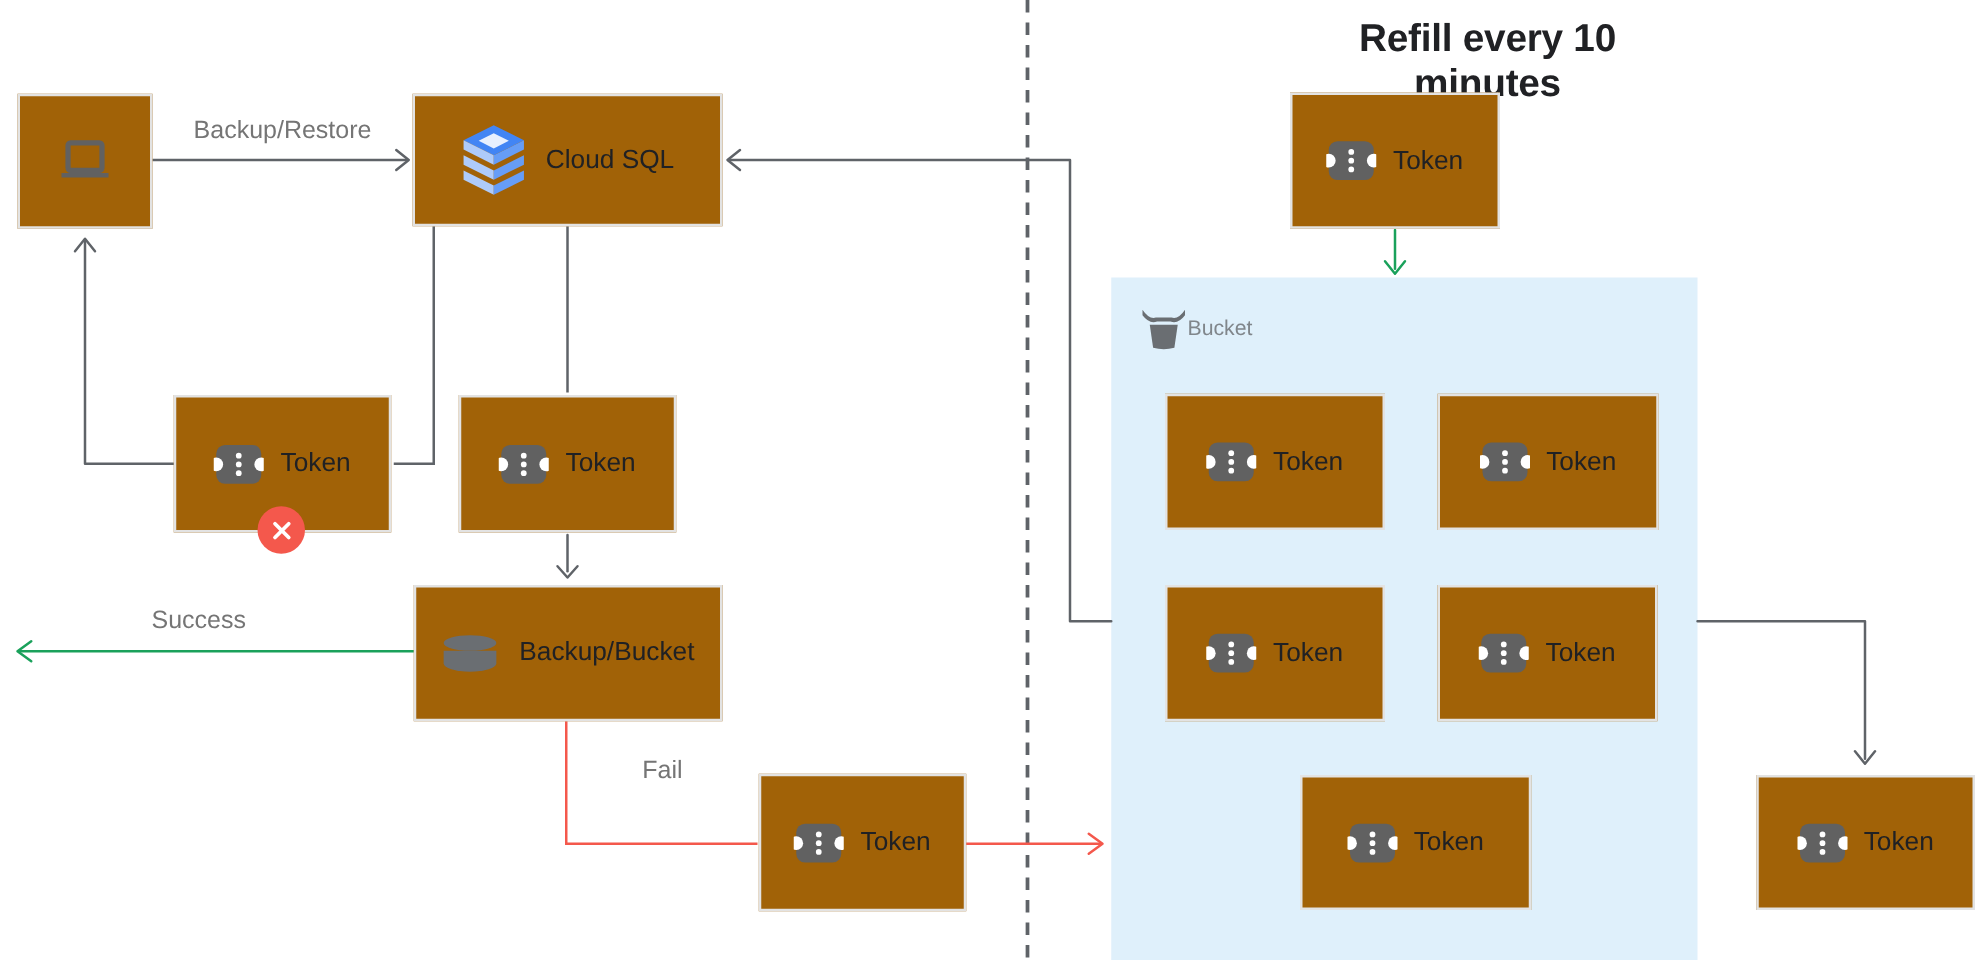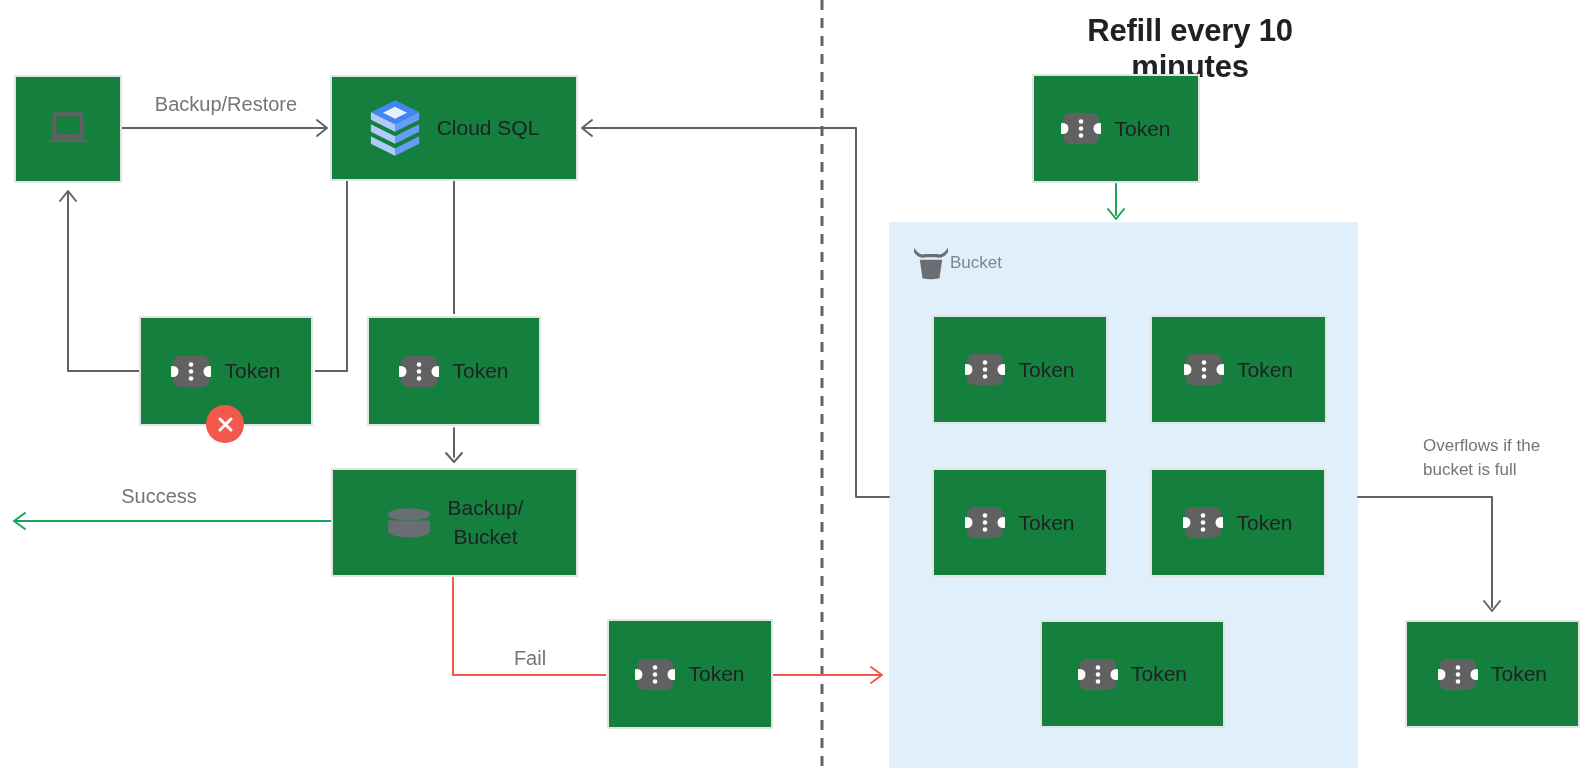--- a/index.html
+++ b/index.html
@@ -16,24 +16,24 @@
   svg.connections{position:absolute;left:0;top:0;z-index:1;pointer-events:none;}
   .stroke-gray{stroke:var(--line-gray);}
   .stroke-green{stroke:var(--accent-green);}
   .stroke-red{stroke:var(--accent-red);}
 
   .bucket{position:absolute;left:889px;top:222px;width:469px;height:546px;
     background:var(--bucket-fill);z-index:0;}
   .bucket-tag{position:absolute;left:24px;top:24px;display:flex;align-items:center;gap:1px;}
   .bucket-tag span{font-size:17px;color:var(--bucket-label-gray);}
 
-  .node{position:absolute;background:#15803d;border:2px solid var(--border-gray);
+  .node{position:absolute;background:#a16207;border:2px solid var(--border-gray);
     display:flex;align-items:center;justify-content:center;gap:13px;z-index:2;}
   .node span{font-size:21px;color:var(--text-dark);white-space:nowrap;}
-  .node .two-line{display:flex;flex-direction:column;line-height:1.35;text-align:center;}
+  .node .two-line{display:flex;flex-direction:row;line-height:1.35;}
 
   .client-box{left:14px;top:75px;width:108px;height:108px;}
   .cloudsql-box{left:330px;top:75px;width:248px;height:106px;gap:16px;}
   .token-rejected{left:139px;top:316px;width:174px;height:110px;}
   .token-pending{left:367px;top:316px;width:174px;height:110px;}
   .backup-box{left:331px;top:468px;width:247px;height:109px;gap:16px;}
   .token-failed{left:607px;top:619px;width:166px;height:110px;}
   .token-refill{left:1032px;top:74px;width:168px;height:109px;}
   .token-b0{left:932px;top:315px;width:176px;height:109px;}
   .token-b1{left:1150px;top:315px;width:177px;height:109px;}
@@ -41,21 +41,21 @@
   .token-b3{left:1150px;top:468px;width:176px;height:109px;}
   .token-b4{left:1040px;top:620px;width:185px;height:108px;}
   .token-overflow{left:1405px;top:620px;width:175px;height:108px;}
 
   .title{position:absolute;left:1040px;top:13px;width:300px;text-align:center;
     font-size:31px;font-weight:700;color:var(--text-dark);z-index:2;letter-spacing:-.2px;}
 
   .edge-label{position:absolute;font-size:20px;color:var(--label-gray);z-index:2;}
   .lbl-backup-restore{left:126px;top:93px;width:200px;text-align:center;}
   .lbl-success{left:84px;top:485px;width:150px;text-align:center;}
-  .lbl-fail{left:480px;top:647px;width:100px;text-align:center;}
+  .lbl-fail{left:480px;top:605px;width:100px;text-align:center;}
   .lbl-overflow{left:1423px;top:434px;width:160px;font-size:17px;line-height:24px;}
 
   .error-badge{position:absolute;left:206px;top:405px;width:38px;height:38px;
     border-radius:50%;background:var(--accent-red);display:flex;align-items:center;
     justify-content:center;z-index:3;}
 </style>
 </head>
 <body>
 
 <svg width="0" height="0" style="position:absolute">
@@ -231,18 +231,14 @@
   <div class="node token-overflow">
     <svg width="40" height="35" viewBox="0 0 40 35">
         <use href="#token-glyph"></use>
       </svg>
     <span>Token</span>
   </div>
 
   <div class="edge-label lbl-backup-restore">Backup/Restore</div>
   <div class="edge-label lbl-success">Success</div>
   <div class="edge-label lbl-fail">Fail</div>
-  <div class="edge-label lbl-overflow">
-    <div>Overflows if the</div>
-    <div>bucket is full</div>
-  </div>
 
 </div>
 
 </body></html>

